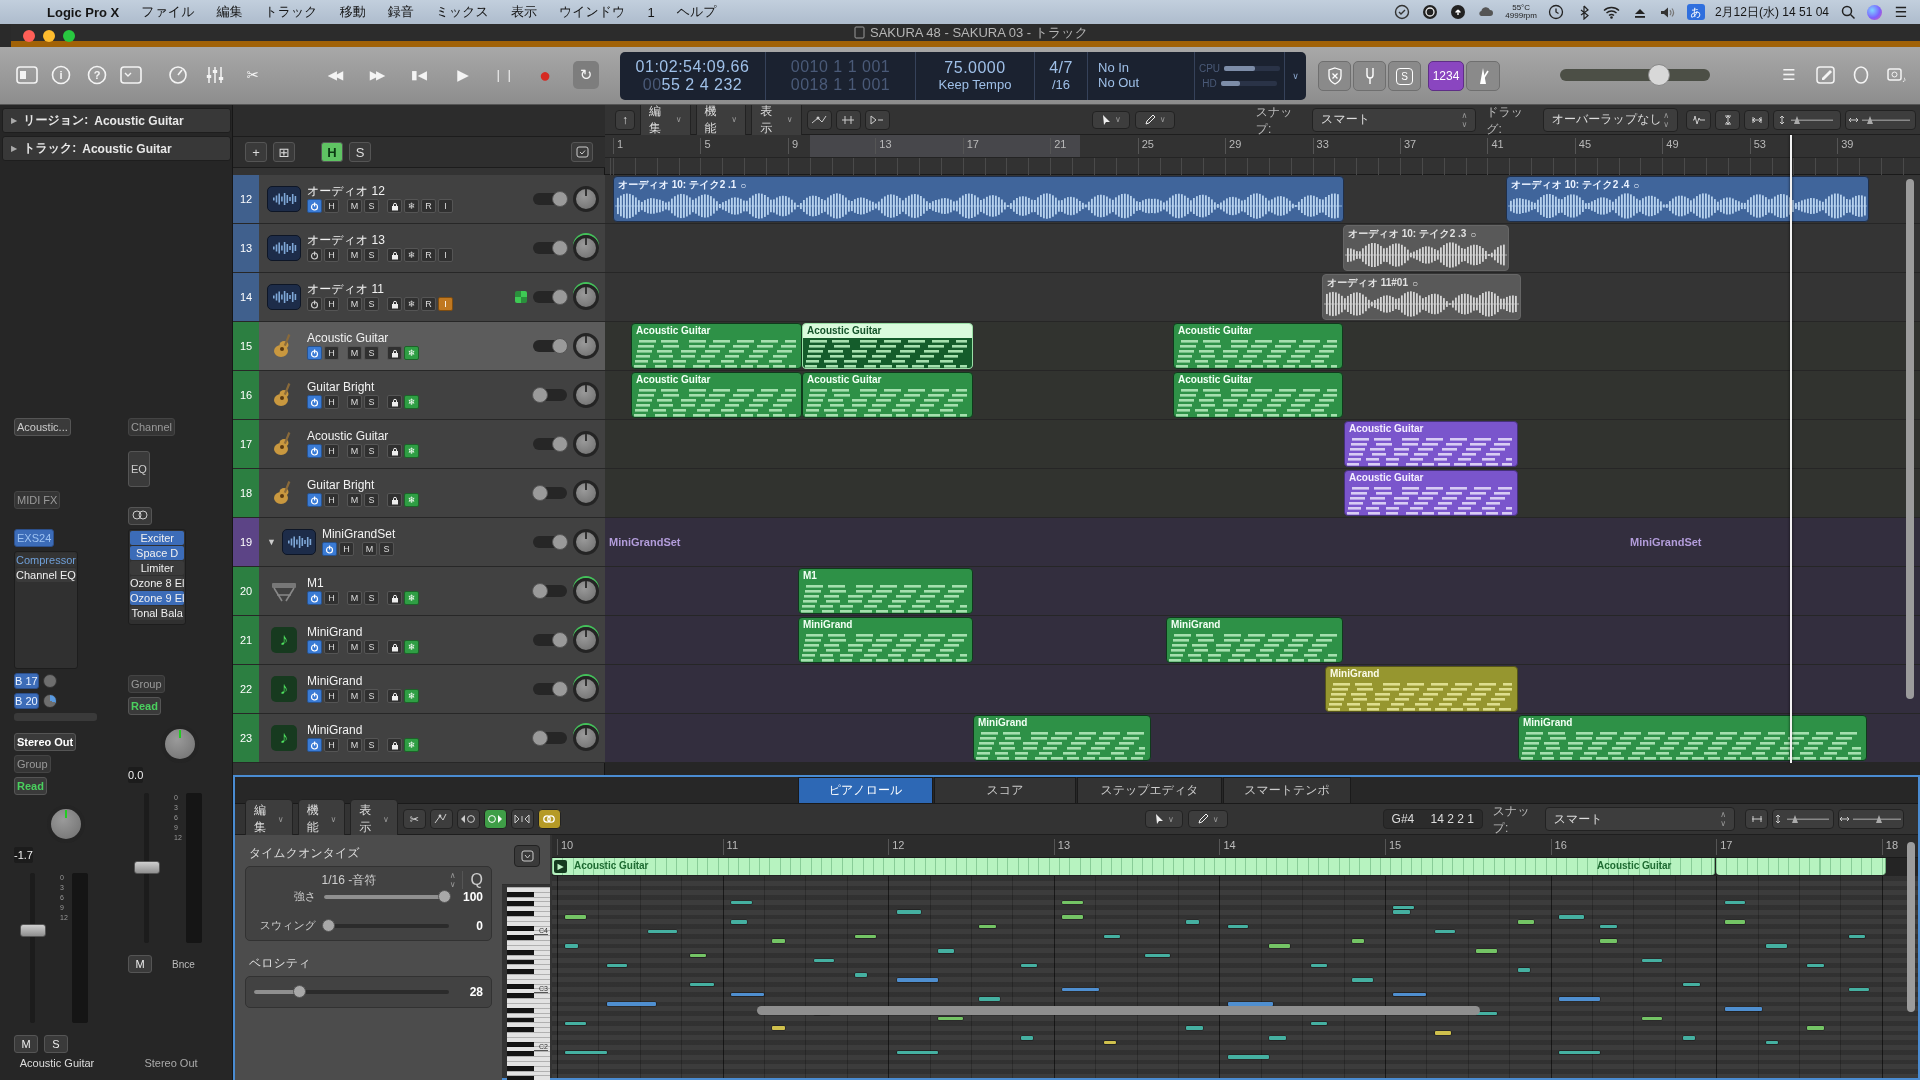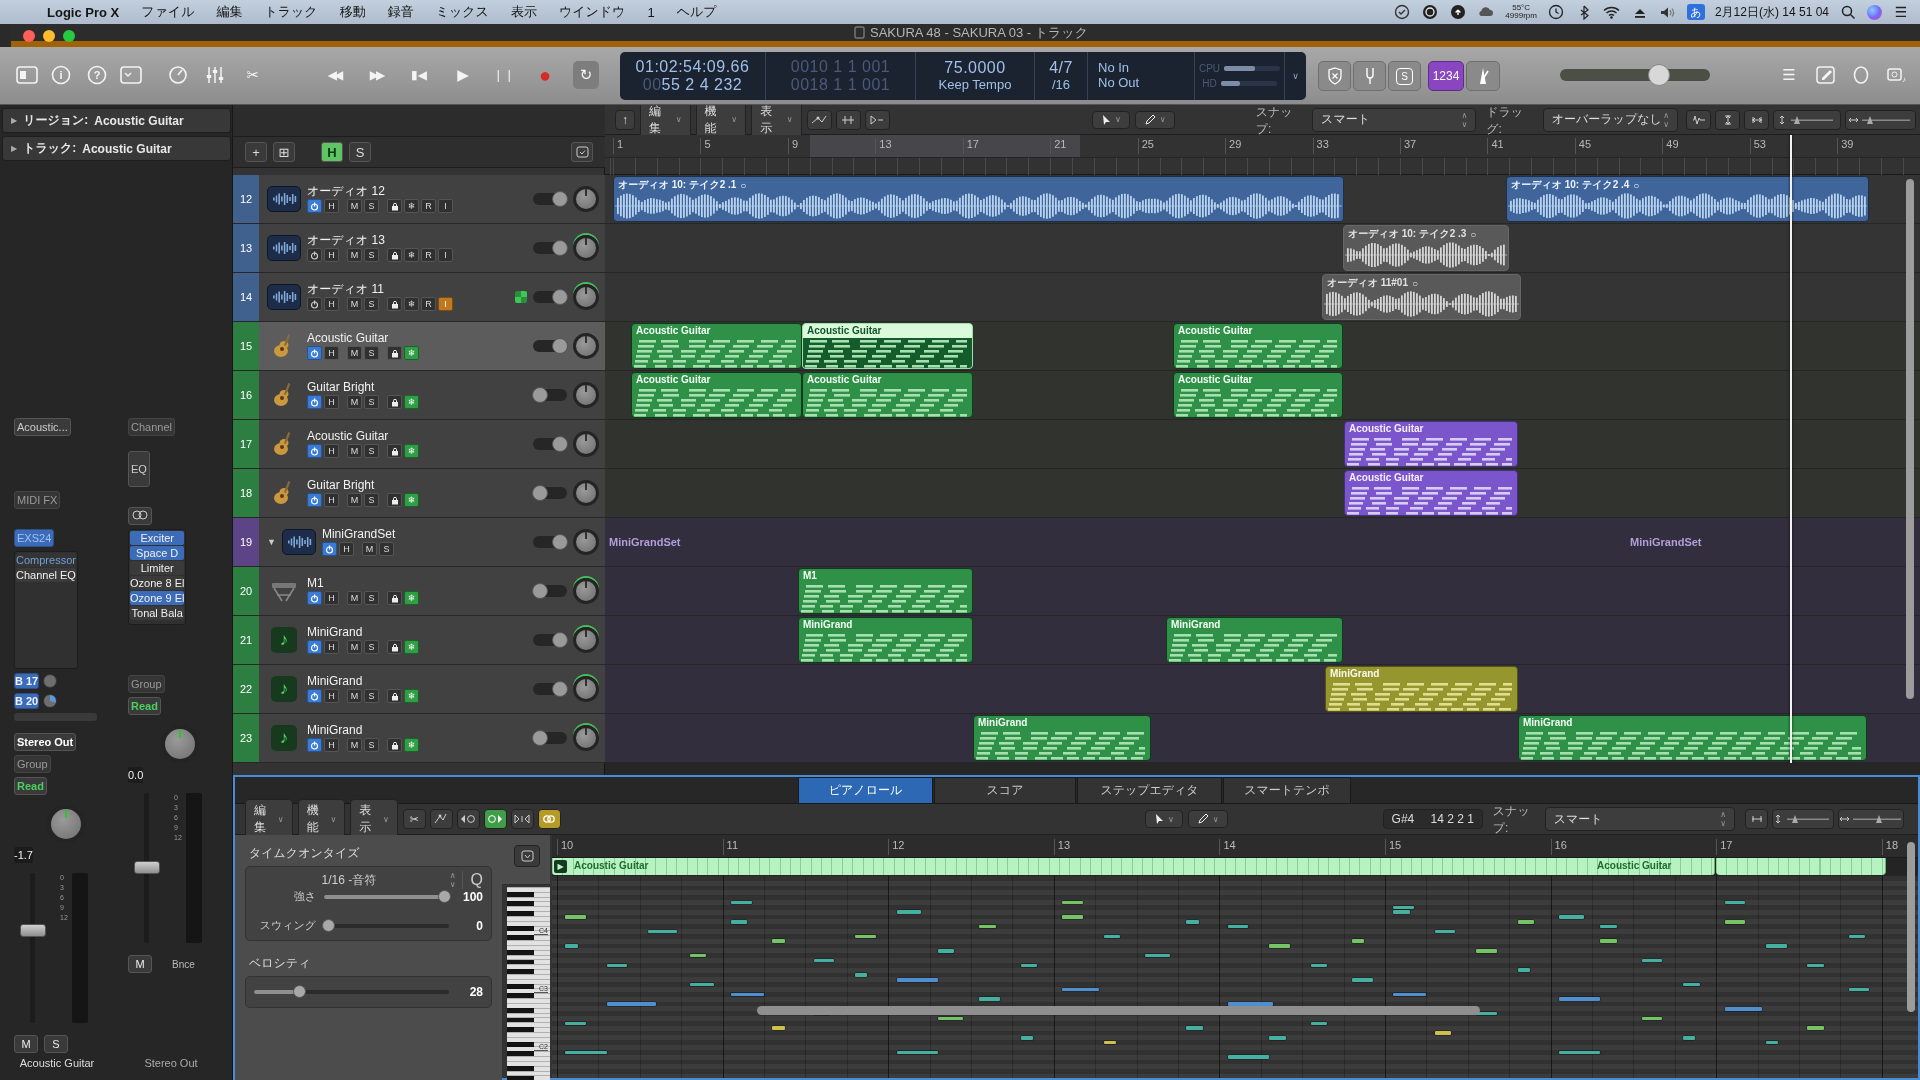--- a/index.html
+++ b/index.html
@@ -40,21 +40,21 @@
   .slot{background:#3a3a3a;border:1px solid #555;border-radius:3px;text-align:center;padding:2px 2px;color:#ccc;white-space:nowrap;overflow:hidden;}
   .slot.blue{background:#3c6cb8;border-color:#2c4f8a;color:#eaf2ff;}
   .slot.flat{border-color:#444;background:#353535;color:#9a9a9a;}
   .fxlist{background:#303030;border:1px solid #1d1d1d;border-radius:3px;padding:1px;display:flex;flex-direction:column;gap:1px;min-height:118px;}
   .fxi{border-radius:2px;text-align:center;padding:1px 0;background:#3a3a3a;color:#f0f0f0;}
   .fxi.on{background:#3c6cb8;}
   .fxi.dimblue{background:#343434;color:#6f9fd8;}
   .eqdisp{height:36px;background:#101010;border-radius:3px;position:relative;}
   .eqdisp i{position:absolute;left:6px;right:6px;top:17px;height:1px;background:#666;}
   .sendrow{display:flex;align-items:center;gap:4px;}
-  .sendbtn{flex:1;background:#3c6cb8;border:1px solid #2c4f8a;border-radius:3px;text-align:center;color:#eaf2ff;padding:1px 0;font-weight:bold;}
+  .sendbtn{flex:1;background:#3c6cb8;border:1px solid #2c4f8a;border-radius:3px;text-align:center;color:#eaf2ff;padding:1px 0;}
   .sknob{width:14px;height:14px;border-radius:50%;background:#6e6e6e;border:1px solid #333;}
   .greent{color:#4ad05e;font-weight:bold;}
   .panknob{width:38px;height:38px;border-radius:50%;background:radial-gradient(circle at 40% 35%,#9a9a9a,#6f6f6f);border:4px solid #242424;align-self:center;position:relative;}
   .panknob:after{content:"";position:absolute;left:50%;top:1px;width:2px;height:8px;background:#2c2;transform:translateX(-50%);}
   .valbox{display:flex;gap:2px;}
   .valbox b{flex:1;background:#1c1c1c;border-radius:2px;text-align:center;color:#f0f0f0;font-weight:normal;padding:2px 0;}
   .fader{position:relative;height:150px;margin-top:6px;}
   .ftrack{position:absolute;left:16px;top:0;width:5px;height:100%;background:#1c1c1c;border-radius:2px;}
   .fcap{position:absolute;left:6px;width:26px;height:13px;background:linear-gradient(180deg,#cfcfcf,#8f8f8f);border-radius:3px;border:1px solid #555;}
   .fmeter{position:absolute;left:58px;top:0;width:16px;height:100%;background:#151515;border-radius:2px;}

